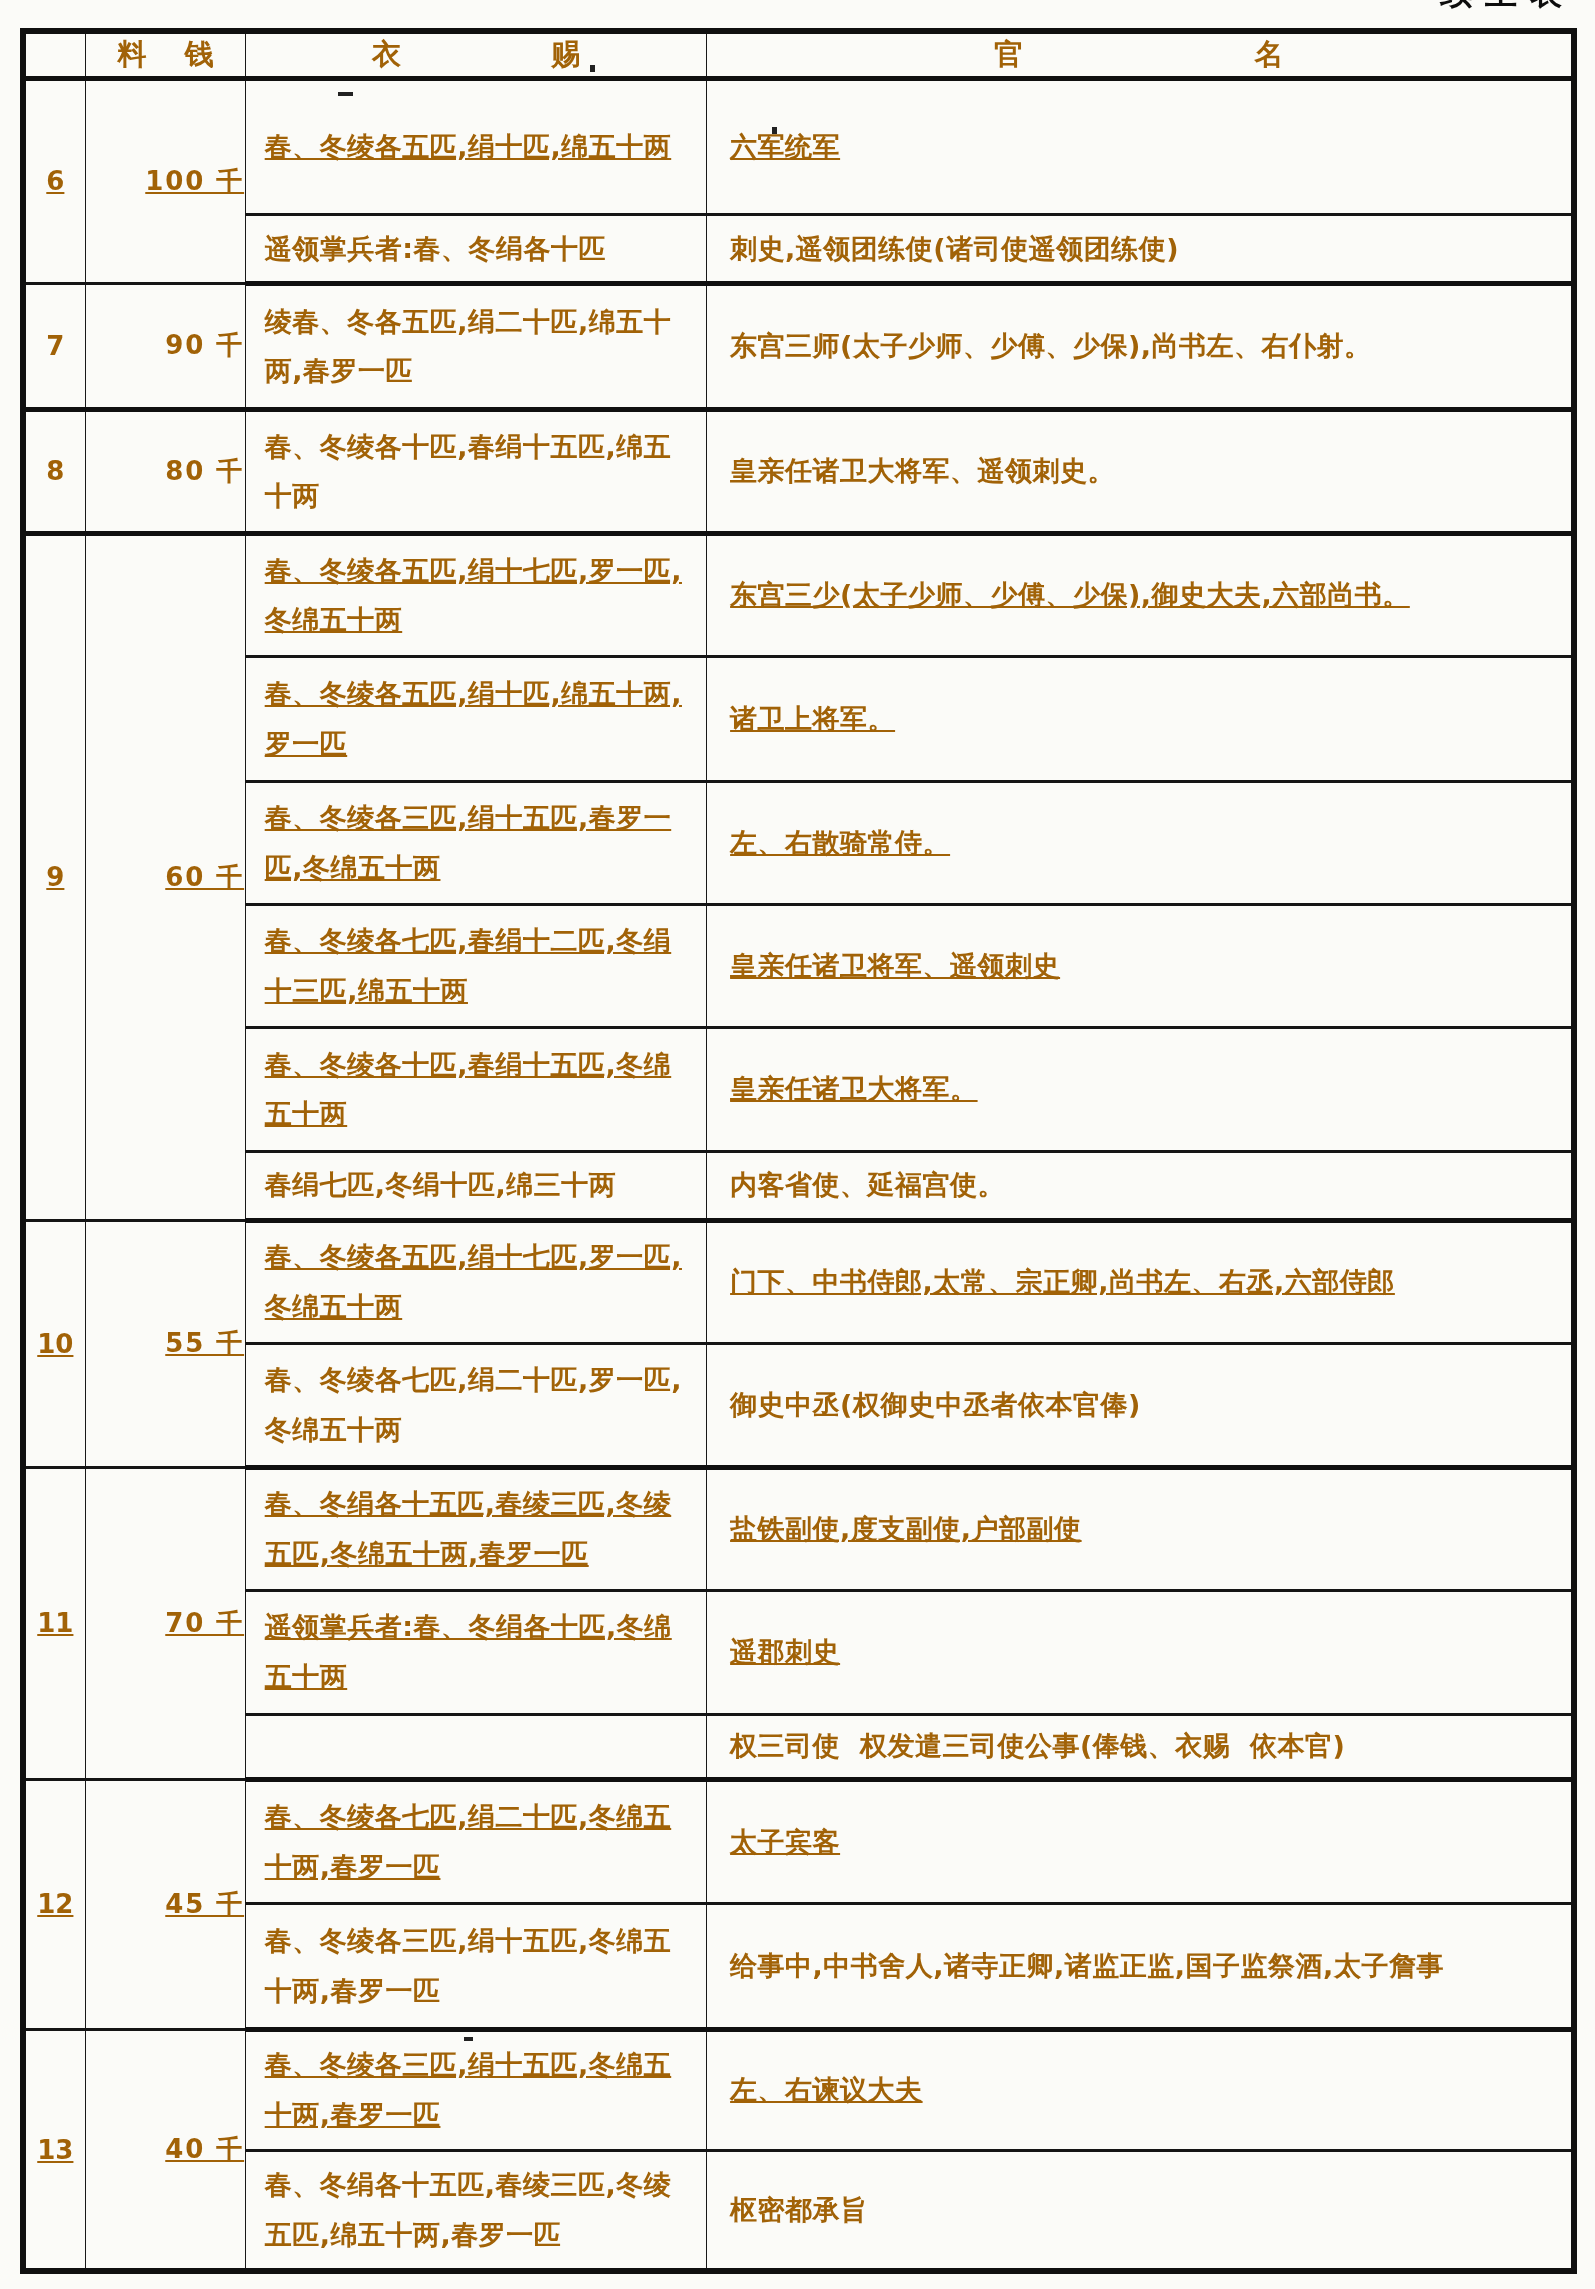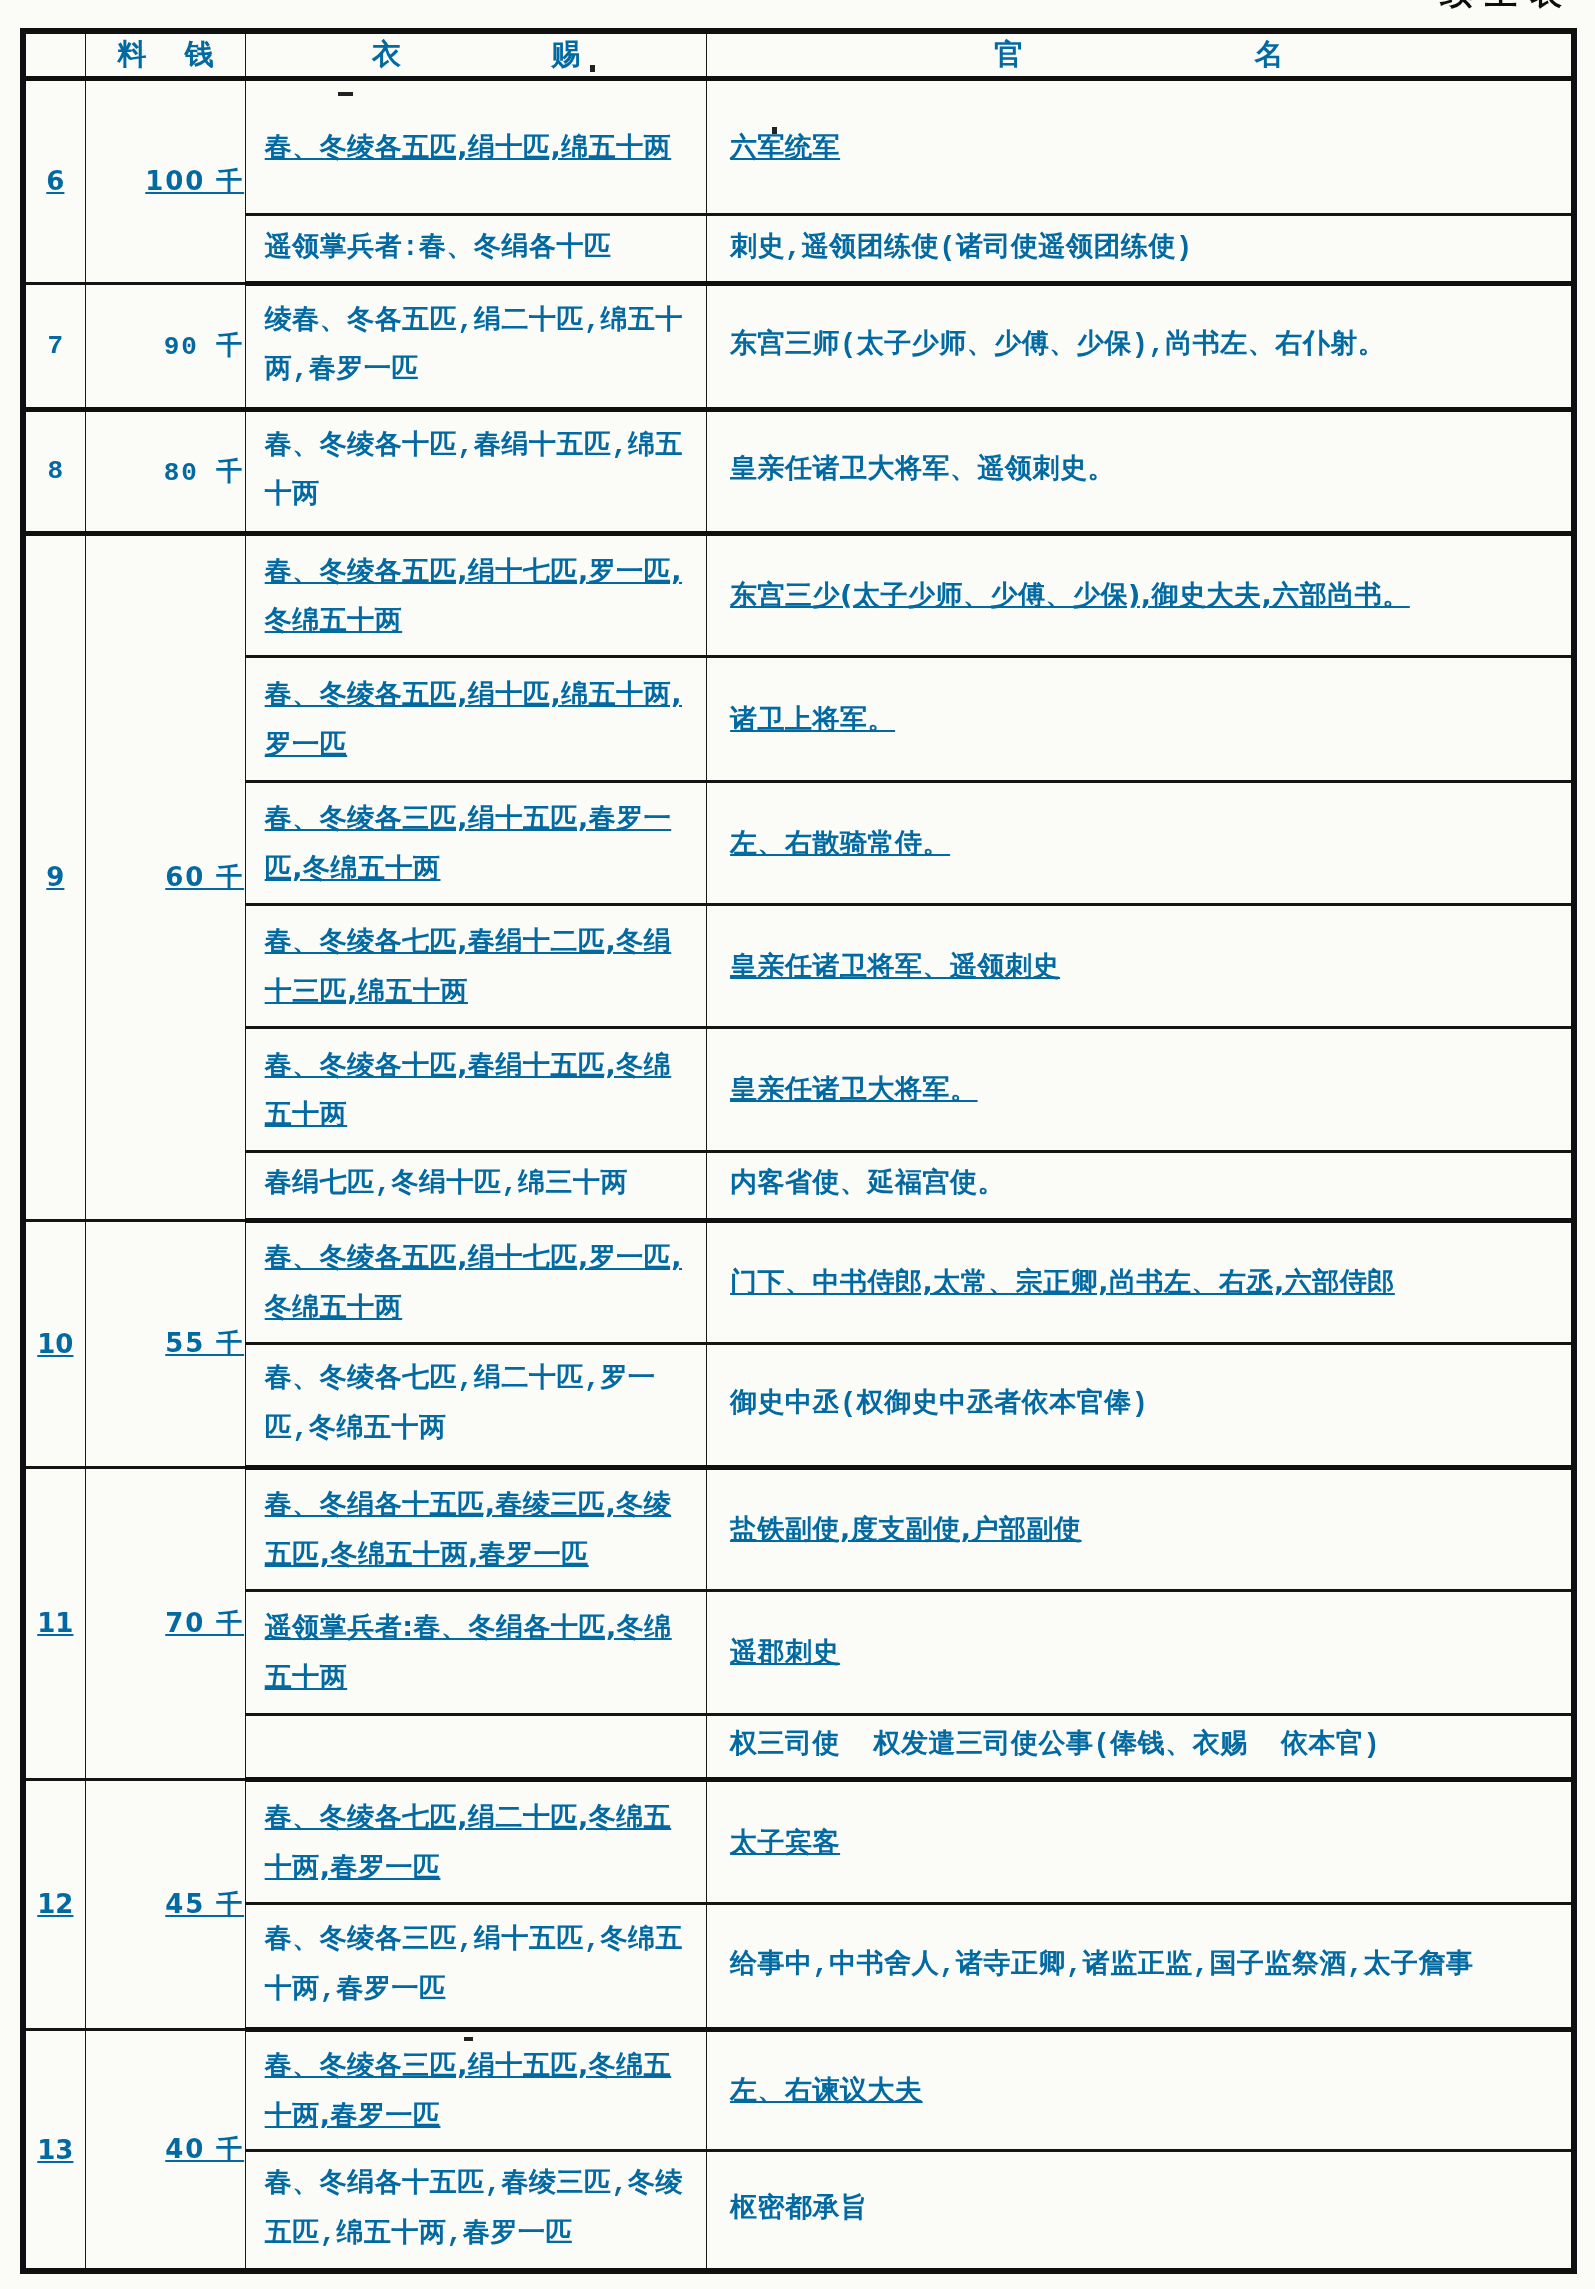--- a/index.html
+++ b/index.html
@@ -29,25 +29,25 @@
     border-collapse: collapse;
     table-layout: fixed;
     border: 6.5px solid #101010;
   }
   td, th {
     border-left: 1.9px solid #181818;
     border-right: 1.9px solid #181818;
     border-top: 0; border-bottom: 0;
     vertical-align: middle;
     font-weight: 700;
-    color: #0369a1;
+    color: #a16207;
   }
   tr.hdr th { border-bottom: 5.6px solid #101010; font-size: 29px; font-weight: 700; text-align: center; }
   tr.sub  td { border-bottom: 3.7px solid #151515; text-decoration: underline; }
-  tr.gend td { border-bottom: 5.6px solid #101010; font-family: Liberation Mono, monospace; }
+  tr.gend td { border-bottom: 5.6px solid #101010; }
 
   th.h-no    { width: 63px;  }
   th.h-money { width: 160px; word-spacing: 28px; }
   th.h-cloth { width: 461px; word-spacing: 140px; }
   th.h-off   { width: 867px; word-spacing: 224px; font-family: Liberation Serif, serif; }
 
   td.c-no    { text-align: center; font-size: 26px; }
   td.c-money { text-align: right; font-size: 26px; letter-spacing: 1.9px; }
   td.c-cloth {
     font-size: 27px; line-height: 1.85;

